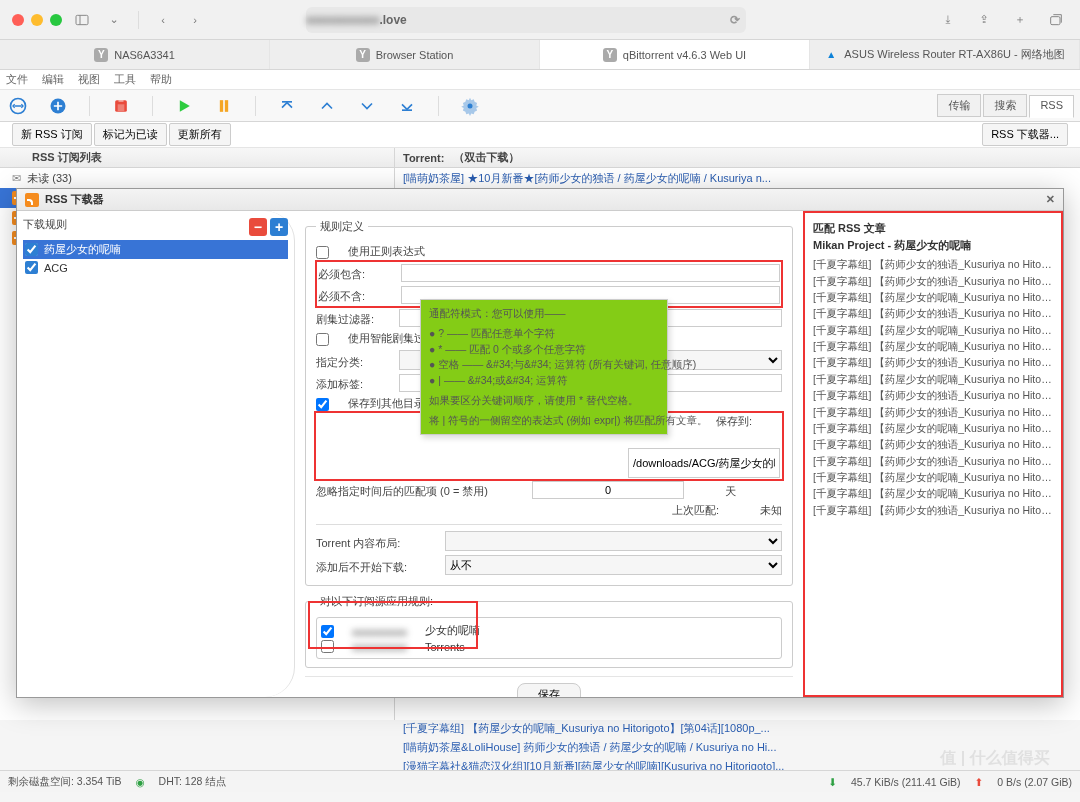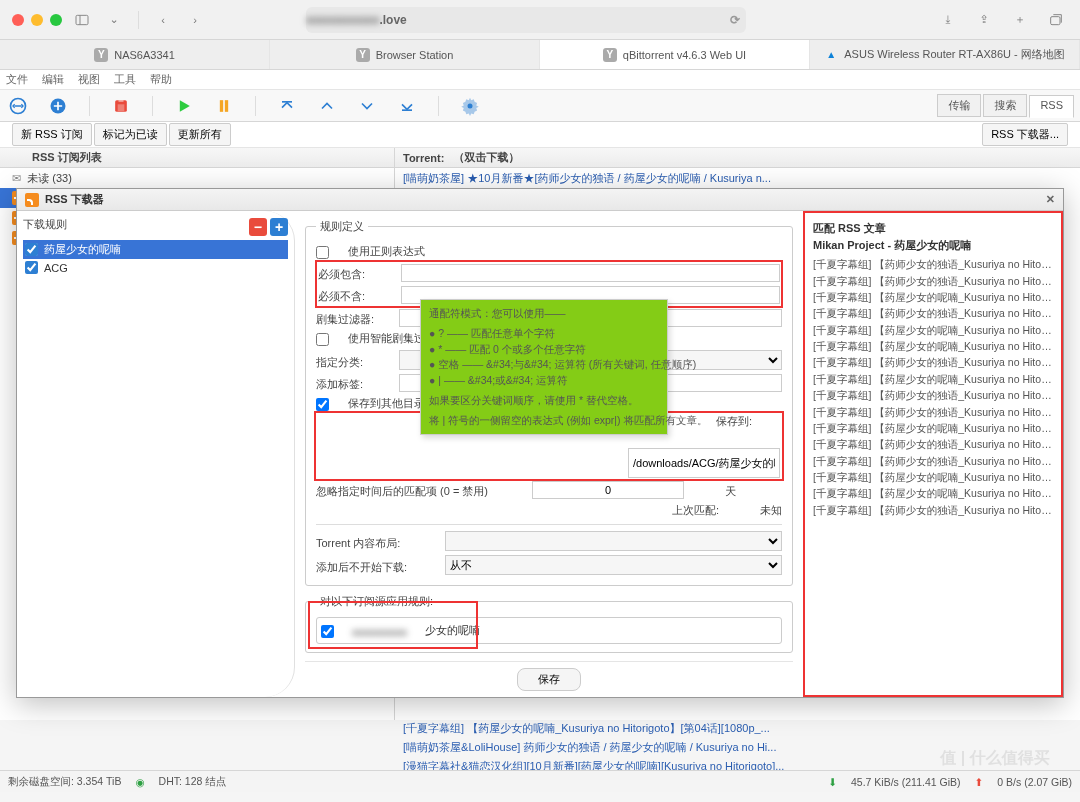--- a/index.html
+++ b/index.html
@@ -370,20 +370,25 @@
       </fieldset>
 
       <fieldset style="flex:1;display:flex;flex-direction:column;position:relative">
         <legend>对以下订阅源应用规则:</legend>
         <div class="feeds-apply" style="flex:1">
           <div class="fi">
               <input type="checkbox" checked="" style="">
               <span class="blurred">xxxxxxxxxx</span>
               <span>少女的呢喃</span>
             </div>
+          <div class="fi">
+              <input type="checkbox" style="">
+              <span class="blurred">xxxxxxxxxx</span>
+              <span>Torrents</span>
+            </div>
         </div>
         <div class="redline-feeds" style="left:2px;top:-8px;width:170px;height:48px"></div>
       </fieldset>
 
       <div class="save-row"><button class="save-btn">保存</button></div>
     </div>
 
     <div class="col-match">
       <div class="match-title">匹配 RSS 文章</div>
       <div class="match-sub">Mikan Project - 药屋少女的呢喃</div>

